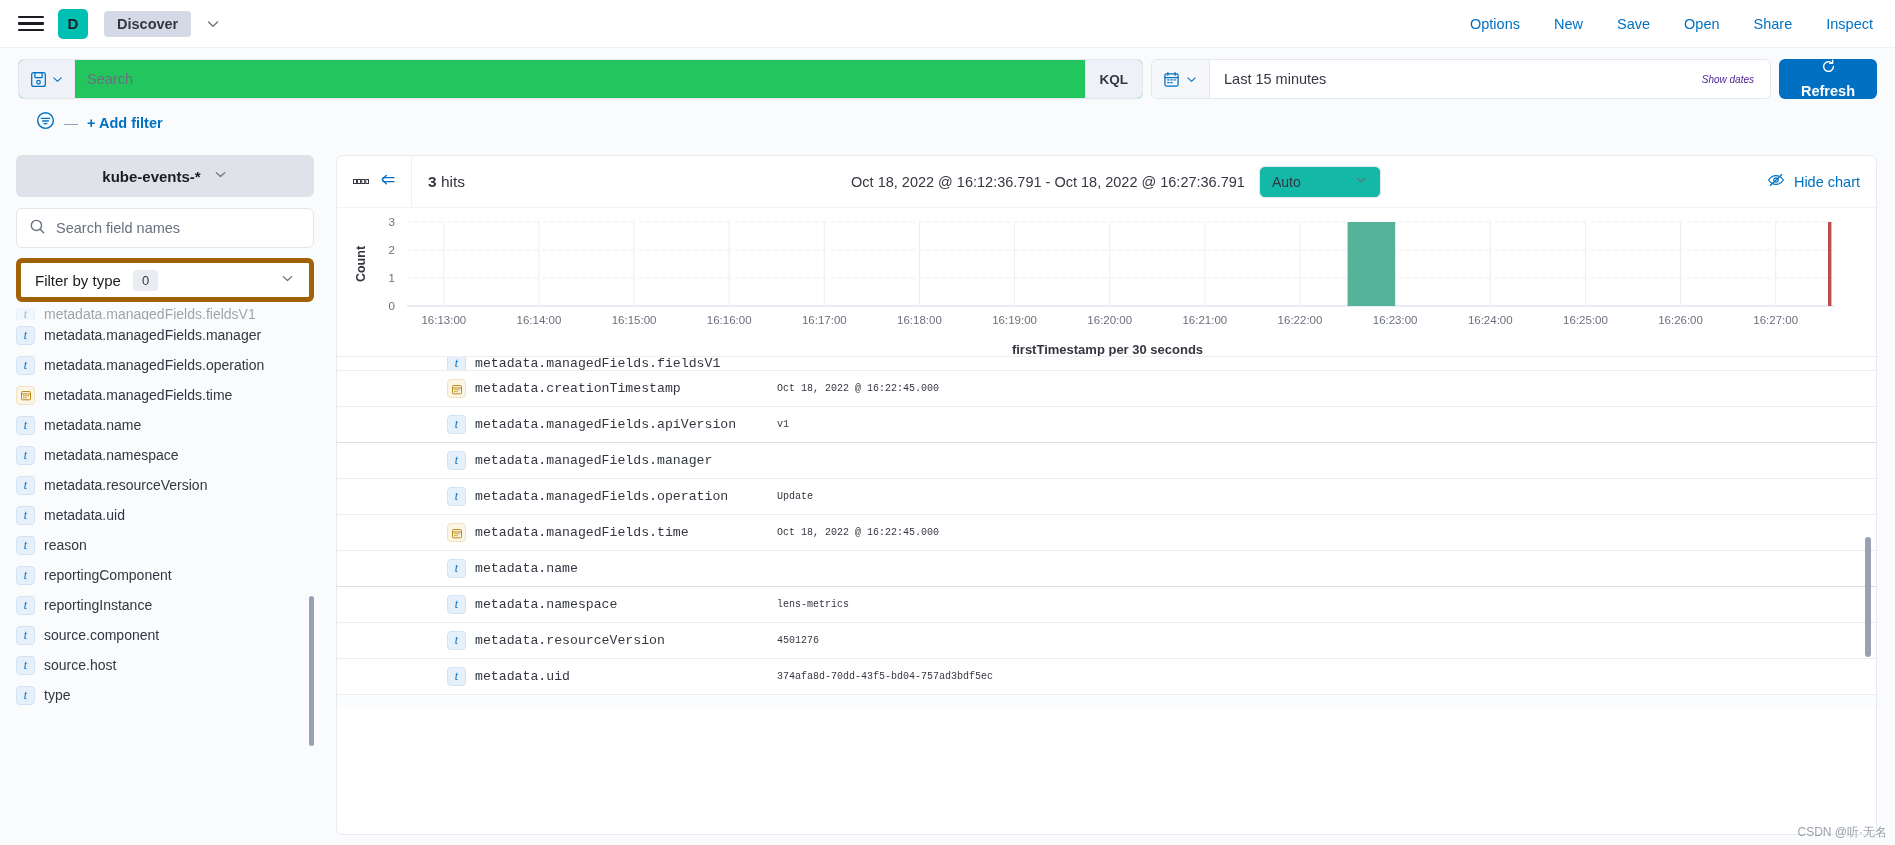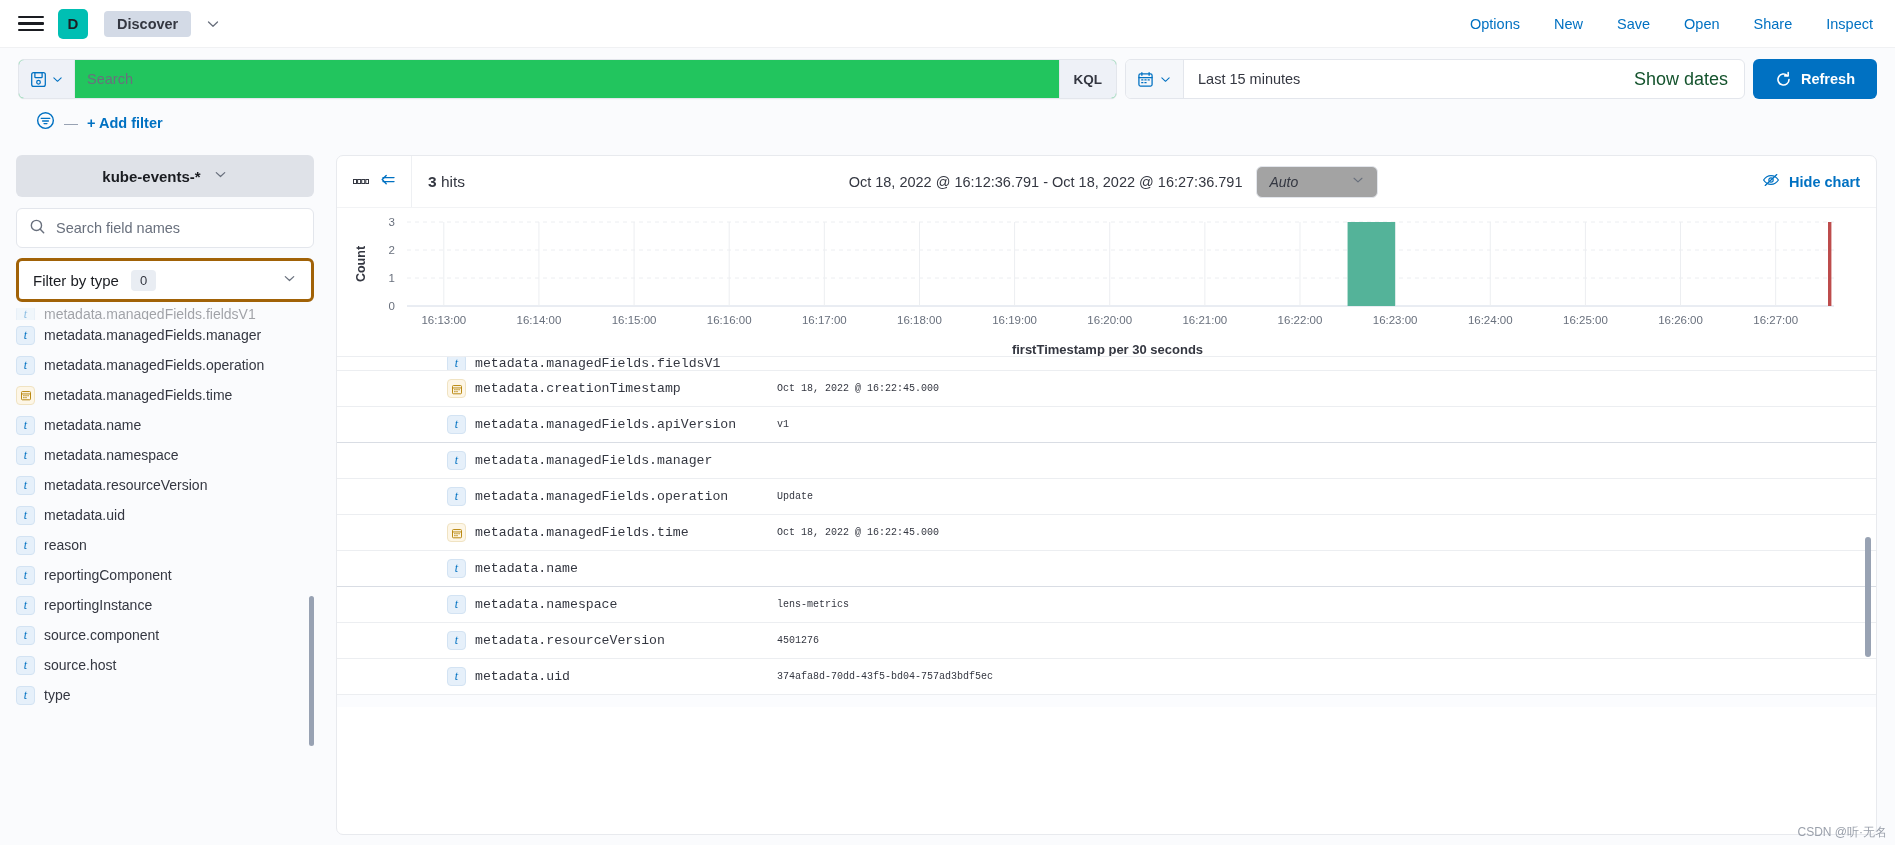--- a/index.html
+++ b/index.html
@@ -65,26 +65,27 @@
   .daterow {
     display: flex; align-items: center; background: #fff;
     border: 1px solid #e3e6ec; border-radius: 6px; height: 40px; width: 620px;
   }
   .date-cal {
     width: 58px; height: 100%; background: #f5f7fa; border-right: 1px solid #e3e6ec;
     display: flex; align-items: center; justify-content: center; gap: 5px;
     border-radius: 5px 0 0 5px; cursor: pointer;
   }
   .date-text { flex: 1; padding: 0 14px; font-size: 14.5px; color: #343741; cursor: pointer; }
-  .show-dates { color: #14532d; font-size: 18px; padding: 0 16px; cursor: pointer; }
+  .show-dates { color: #4c1d95; font-size: 10px; padding: 0 16px; cursor: pointer; font-style: italic; }
   .refresh-btn {
     background: #0071c2; color: #fff; border: 0; border-radius: 6px;
     font-size: 14.5px; font-weight: 600; padding: 0 22px; height: 40px;
     display: flex; align-items: center; gap: 9px; cursor: pointer;
     font-family: "Liberation Sans", sans-serif;
+    flex-direction: column;
   }
   .filterrow { display: flex; align-items: center; gap: 9px; padding: 12px 18px 11px 18px; }
   .filter-dash { color: #98a2b3; font-size: 14px; }
   .add-filter { color: #0071c2; font-size: 14.5px; font-weight: 700; cursor: pointer; }
 
   
   .body { display: flex; height: 701px; background: #fafbfd; }
 
   
   .sidebar { width: 330px; padding: 10px 16px 0 16px; display: flex; flex-direction: column; }
@@ -99,21 +100,21 @@
     border: 1px solid #e3e6ec; border-radius: 6px;
     display: flex; align-items: center; padding: 0 12px; gap: 10px;
   }
   .field-search input {
     flex: 1; border: 0; outline: none; font-size: 14.5px; color: #343741;
     font-family: "Liberation Sans", sans-serif; background: transparent;
   }
   .field-search input::placeholder { color: #69707d; }
   .filter-type {
     margin-top: 10px; height: 44px; background: #fff;
-    border: 3px solid #a16207; border-radius: 6px;
+    border: 5px solid #a16207; border-radius: 6px;
     display: flex; align-items: center; padding: 0 14px; cursor: pointer;
   }
   .filter-type .lbl { font-size: 15px; color: #1a1c21; }
   .filter-type .cnt {
     margin-left: 12px; background: #e9edf3; border-radius: 4px;
     font-size: 13px; color: #343741; padding: 3px 9px;
   }
   .filter-type .chev { margin-left: auto; color: #69707d; font-size: 13px; }
 
   .field-list { margin-top: 4px; flex: 1; position: relative; overflow: hidden; }
@@ -145,27 +146,27 @@
   }
   .collapse-icons { display: flex; align-items: center; gap: 10px; padding: 0 14px 0 16px;
     border-right: 1px solid #eef0f3; height: 100%; }
   .hits { font-size: 15.5px; color: #343741; padding-left: 16px; white-space: nowrap; }
   .hits b { font-weight: 700; }
   .range-label {
     flex: 1; text-align: center; font-size: 14.5px; color: #343741;
     display: flex; align-items: center; justify-content: center; gap: 14px;
   }
   .interval-select {
-    border: 1px solid #e3e6ec; background: #a3a3a3; border-radius: 6px;
+    border: 1px solid #e3e6ec; background: #14b8a6; border-radius: 6px;
     height: 32px; min-width: 122px; display: flex; align-items: center;
     justify-content: space-between; padding: 0 12px; font-size: 14px;
-    color: #343741; cursor: pointer; gap: 22px; font-style: italic;
+    color: #343741; cursor: pointer; gap: 22px;
   }
   .hide-chart { display: flex; align-items: center; gap: 9px; color: #0071c2;
-    font-size: 14.5px; font-weight: 700; cursor: pointer; white-space: nowrap; }
+    font-size: 14.5px; font-weight: 400; cursor: pointer; white-space: nowrap; }
 
   
   .chart-area { position: relative; height: 148px; padding: 8px 8px 0 10px; }
   .chart-svg { display: block; }
   .chart-footer { text-align: center; font-size: 13px; font-weight: 700;
     color: #343741; margin-top: 6px; }
 
   
   .doc-table { border-top: 1px solid #eceef1; position: relative; }
   .row {

